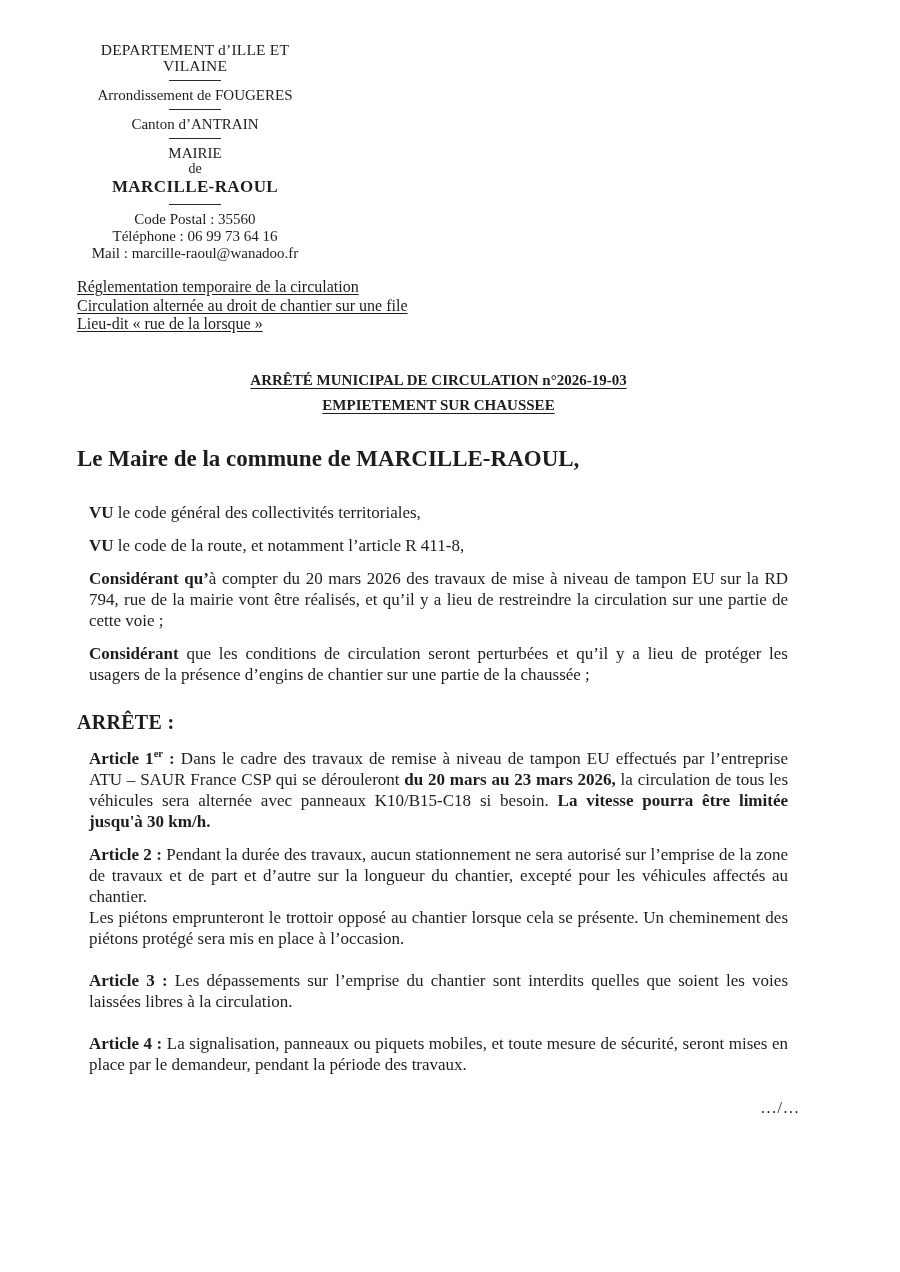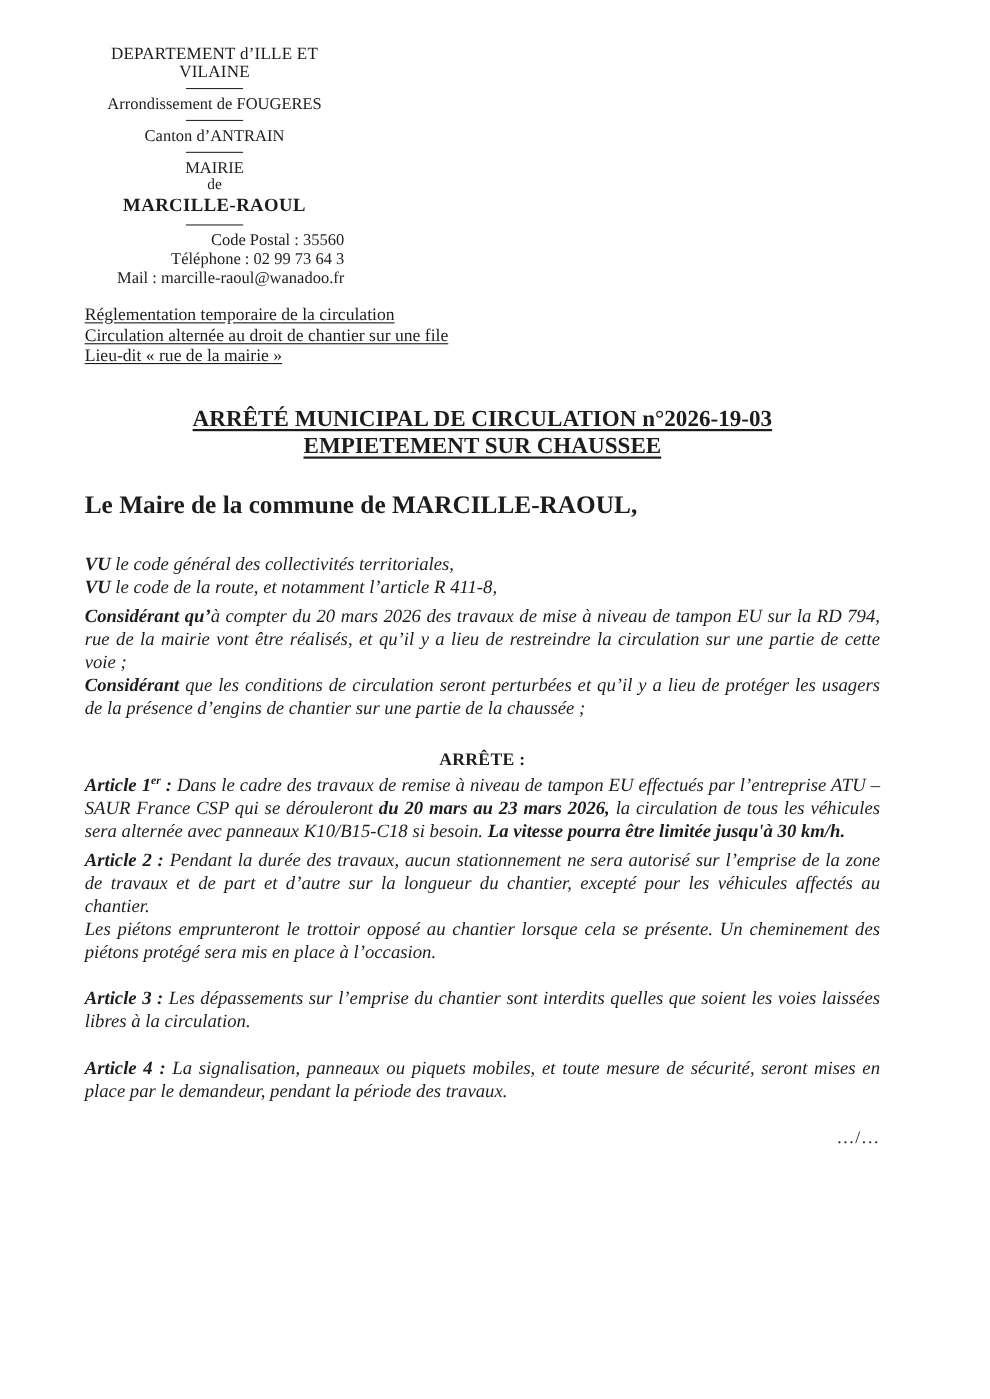--- a/index.html
+++ b/index.html
@@ -14,33 +14,33 @@
     overflow:hidden;
   }
   .content{padding-left:77px;padding-right:100px;}
   
   .letterhead{width:236px;margin-left:77px;text-align:center;font-size:15px;line-height:16px;}
   .letterhead .big{font-size:15.5px;letter-spacing:.2px;}
   .sep{width:52px;border:0;border-top:1.4px solid #2b2b2b;margin:6px auto 6px;}
   .mairie-line{margin-top:2px;}
   .de-line{font-size:14px;line-height:15px;}
   .commune{font-weight:bold;font-size:17px;line-height:22px;letter-spacing:.4px;}
-  .contact{font-size:15px;line-height:17px;text-align:right;}
+  .contact{font-size:15px;line-height:17px;}
   
   .subject{margin:16px 0 0 77px;font-size:16px;line-height:18.5px;}
   .subject .u{text-decoration:underline;text-underline-offset:2px;}
   
-  .title-block{margin-top:34px;text-align:center;font-weight:bold;font-size:21px;line-height:25px;}
+  .title-block{margin-top:34px;text-align:center;font-weight:bold;font-size:15px;line-height:25px;}
   .title-block .u{text-decoration:underline;text-underline-offset:3px;}
   
   .opening{margin:30px 0 0;font-weight:bold;font-size:23px;line-height:22px;}
-  .para{margin:0;font-size:17px;line-height:21px;text-align:justify;font-style:italic;}
+  .para{margin:12px;font-size:17px;line-height:21px;text-align:justify;}
   .vu-block{margin-top:32px;}
   .consid-block{margin-top:5px;}
-  .arrete-heading{margin:26px 0 1px;text-align:center;font-weight:bold;font-size:16px;line-height:22px;letter-spacing:.3px;}
+  .arrete-heading{margin:26px 0 15px;text-align:left;font-weight:bold;font-size:20px;line-height:22px;letter-spacing:.3px;}
   .article{margin-top:21px;}
   .article.first{margin-top:0;}
   .article.tight{margin-top:5px;}
   .b{font-weight:bold;}
   sup{font-size:.62em;line-height:0;}
   .continuation{margin-top:24px;text-align:right;font-size:16px;letter-spacing:1.5px;}
 </style>
 </head>
 <body>
 
@@ -51,28 +51,28 @@
     <hr class="sep">
     <div>Arrondissement de FOUGERES</div>
     <hr class="sep">
     <div>Canton d’ANTRAIN</div>
     <hr class="sep">
     <div class="mairie-line">MAIRIE</div>
     <div class="de-line">de</div>
     <div class="commune">MARCILLE-RAOUL</div>
     <hr class="sep">
     <div class="contact">Code Postal : 35560</div>
-    <div class="contact">Téléphone : 02 99 73 64 3</div>
+    <div class="contact">Téléphone : 06 99 73 64 16</div>
     <div class="contact">Mail : marcille-raoul@wanadoo.fr</div>
   </div>
 
   <div class="subject">
     <div><span class="u">Réglementation temporaire de la circulation</span></div>
     <div><span class="u">Circulation alternée au droit de chantier sur une file</span></div>
-    <div><span class="u">Lieu-dit « rue de la mairie »</span></div>
+    <div><span class="u">Lieu-dit « rue de la lorsque »</span></div>
   </div>
 
   <div class="content">
 
     <div class="title-block">
       <div><span class="u">ARRÊTÉ MUNICIPAL DE CIRCULATION n°2026-19-03</span></div>
       <div><span class="u">EMPIETEMENT SUR CHAUSSEE</span></div>
     </div>
 
     <p class="opening">Le Maire de la commune de MARCILLE-RAOUL,</p>

